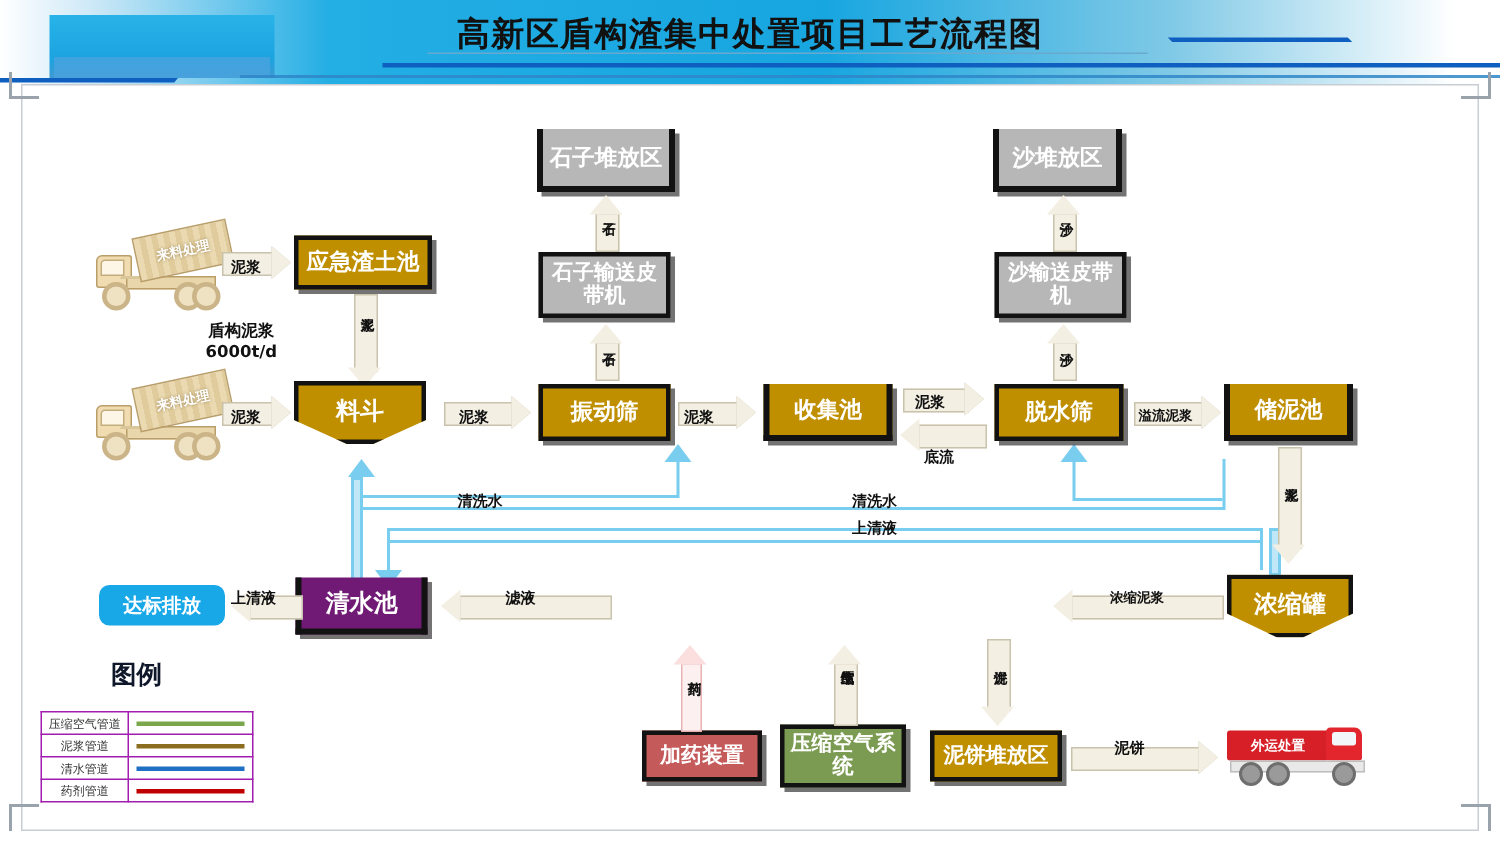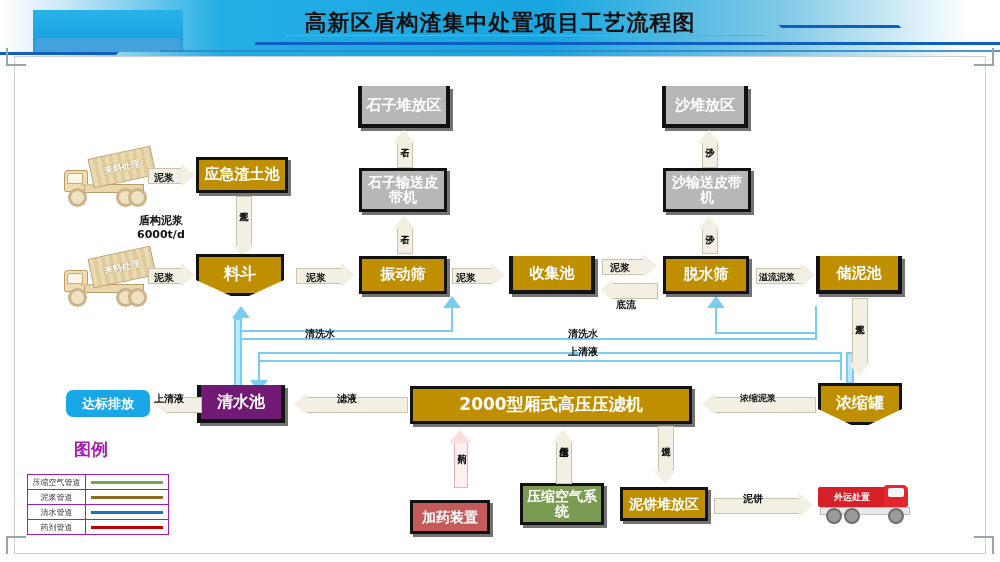--- a/index.html
+++ b/index.html
@@ -119,21 +119,21 @@
           border-radius:2px;display:flex;align-items:center;justify-content:center;}
   .r-body span{font-size:9px;color:#fff;font-weight:bold;}
   .r-cab{position:absolute;left:66px;top:0px;width:24px;height:22px;background:#e3262d;
          border-radius:3px 5px 2px 2px;}
   .r-win{position:absolute;left:70px;top:3px;width:16px;height:9px;background:#f3f6f8;border-radius:2px;}
   .r-base{position:absolute;left:2px;top:22px;width:88px;height:6px;background:#e9e9e9;border:1px solid #bdbdbd;}
   .r-wh{position:absolute;width:12px;height:12px;border-radius:50%;background:#9a9a9a;
         border:2px solid #6e6e6e;top:23px;}
 
   
-  .legend-title{position:absolute;left:74px;top:438px;font-size:17px;font-weight:bold;color:#a21caf;}
+  .legend-title{position:absolute;left:74px;top:438px;font-size:17px;font-weight:bold;color:#0f172a;}
   .legend{position:absolute;left:27px;top:474px;width:142px;border-collapse:collapse;
           border:1px solid #c9c9c9;background:#fff;}
   .legend td{border:1px solid #a21caf;height:14px;font-size:8px;color:#333;
              text-align:center;padding:0 2px;}
   .legend td.sw{width:78px;}
   .lline{display:block;width:72px;height:3px;margin:0 auto;}
 </style>
 </head>
 <body>
 
@@ -301,42 +301,39 @@
   <div class="flabel vert" style="left:853px;top:318px;font-size:9px;">泥浆</div>
 
   <div class="pill" style="left:66px;top:390px;width:84px;height:27px;font-size:13px;">
     <span>达标排放</span>
   </div>
 
   <div class="tank lblue shadow" style="left:197px;top:385px;width:88px;height:38px;font-size:16px;">
     <span>清水池</span>
   </div>
 
-  <div class="node gold shadow" style="left:410px;top:386px;width:282px;height:38px;font-size:17px;">
-    <span>2000型厢式高压压滤机</span>
-  </div>
 
   <div class="funnel" style="left:818px;top:383px;width:84px;height:42px;">
     <div class="fbody"></div>
     <div class="ftxt" style="font-size:16px;">浓缩罐</div>
   </div>
 
   <div class="barrow h" style="left:166px;top:397px;width:34px;"></div>
   <div class="ahead l" style="left:154px;top:393px;"></div>
   <div class="flabel" style="left:154px;top:392px;">上清液</div>
 
   <div class="barrow h" style="left:306px;top:397px;width:100px;"></div>
   <div class="ahead l" style="left:294px;top:393px;"></div>
   <div class="flabel" style="left:337px;top:392px;">滤液</div>
 
   <div class="barrow h" style="left:714px;top:397px;width:100px;"></div>
   <div class="ahead l" style="left:702px;top:393px;"></div>
   <div class="flabel" style="left:740px;top:392px;font-size:9px;">浓缩泥浆</div>
 
-  <div class="node red shadow" style="left:410px;top:487px;width:80px;height:34px;font-size:14px;margin-top:13px;">
+  <div class="node red shadow" style="left:428px;top:487px;width:80px;height:34px;font-size:14px;">
     <span>加药装置</span>
   </div>
   <div class="node green shadow" style="left:520px;top:483px;width:84px;height:42px;font-size:14px;">
     <span>压缩空气系统</span>
   </div>
   <div class="node gold shadow" style="left:620px;top:487px;width:88px;height:34px;font-size:14px;">
     <span>泥饼堆放区</span>
   </div>
 
   <div class="pnk" style="left:454px;top:442px;width:12px;height:44px;"></div>

